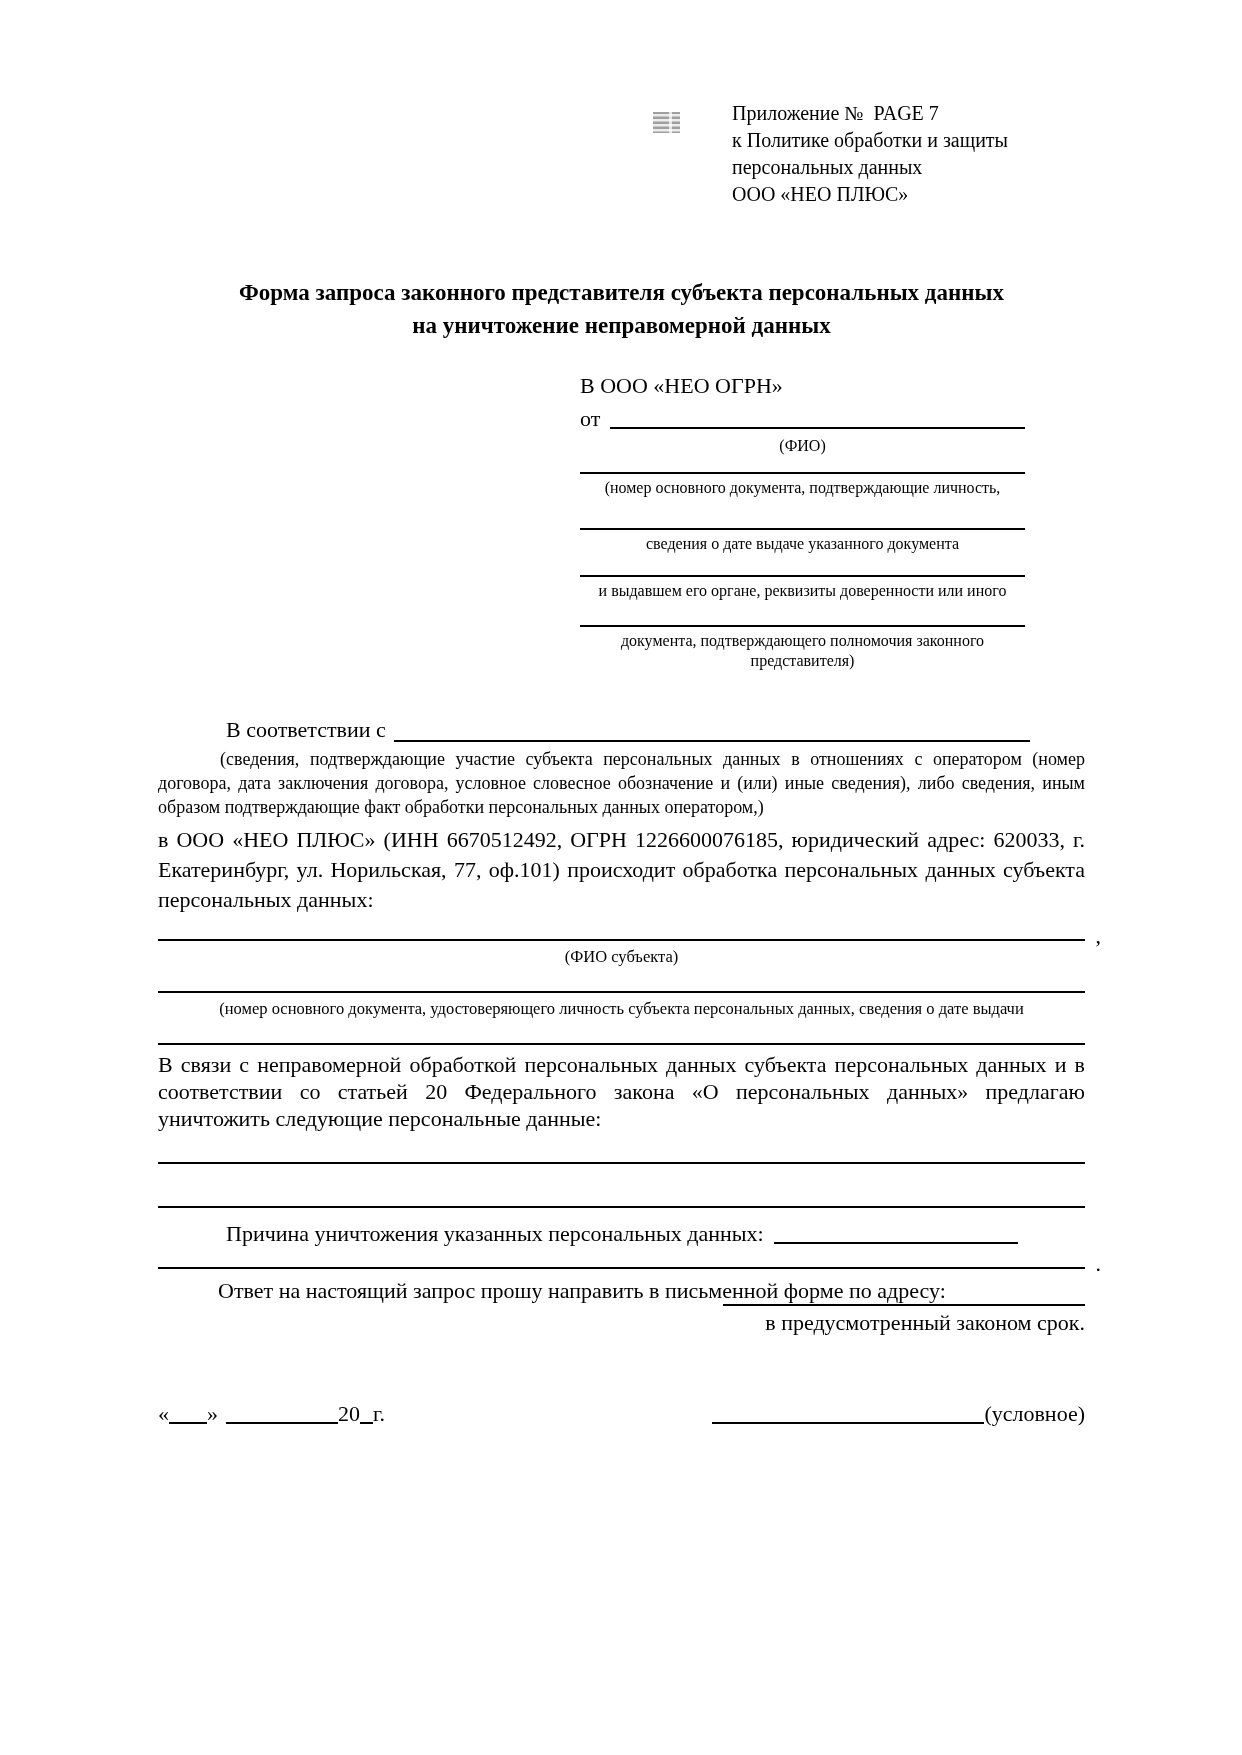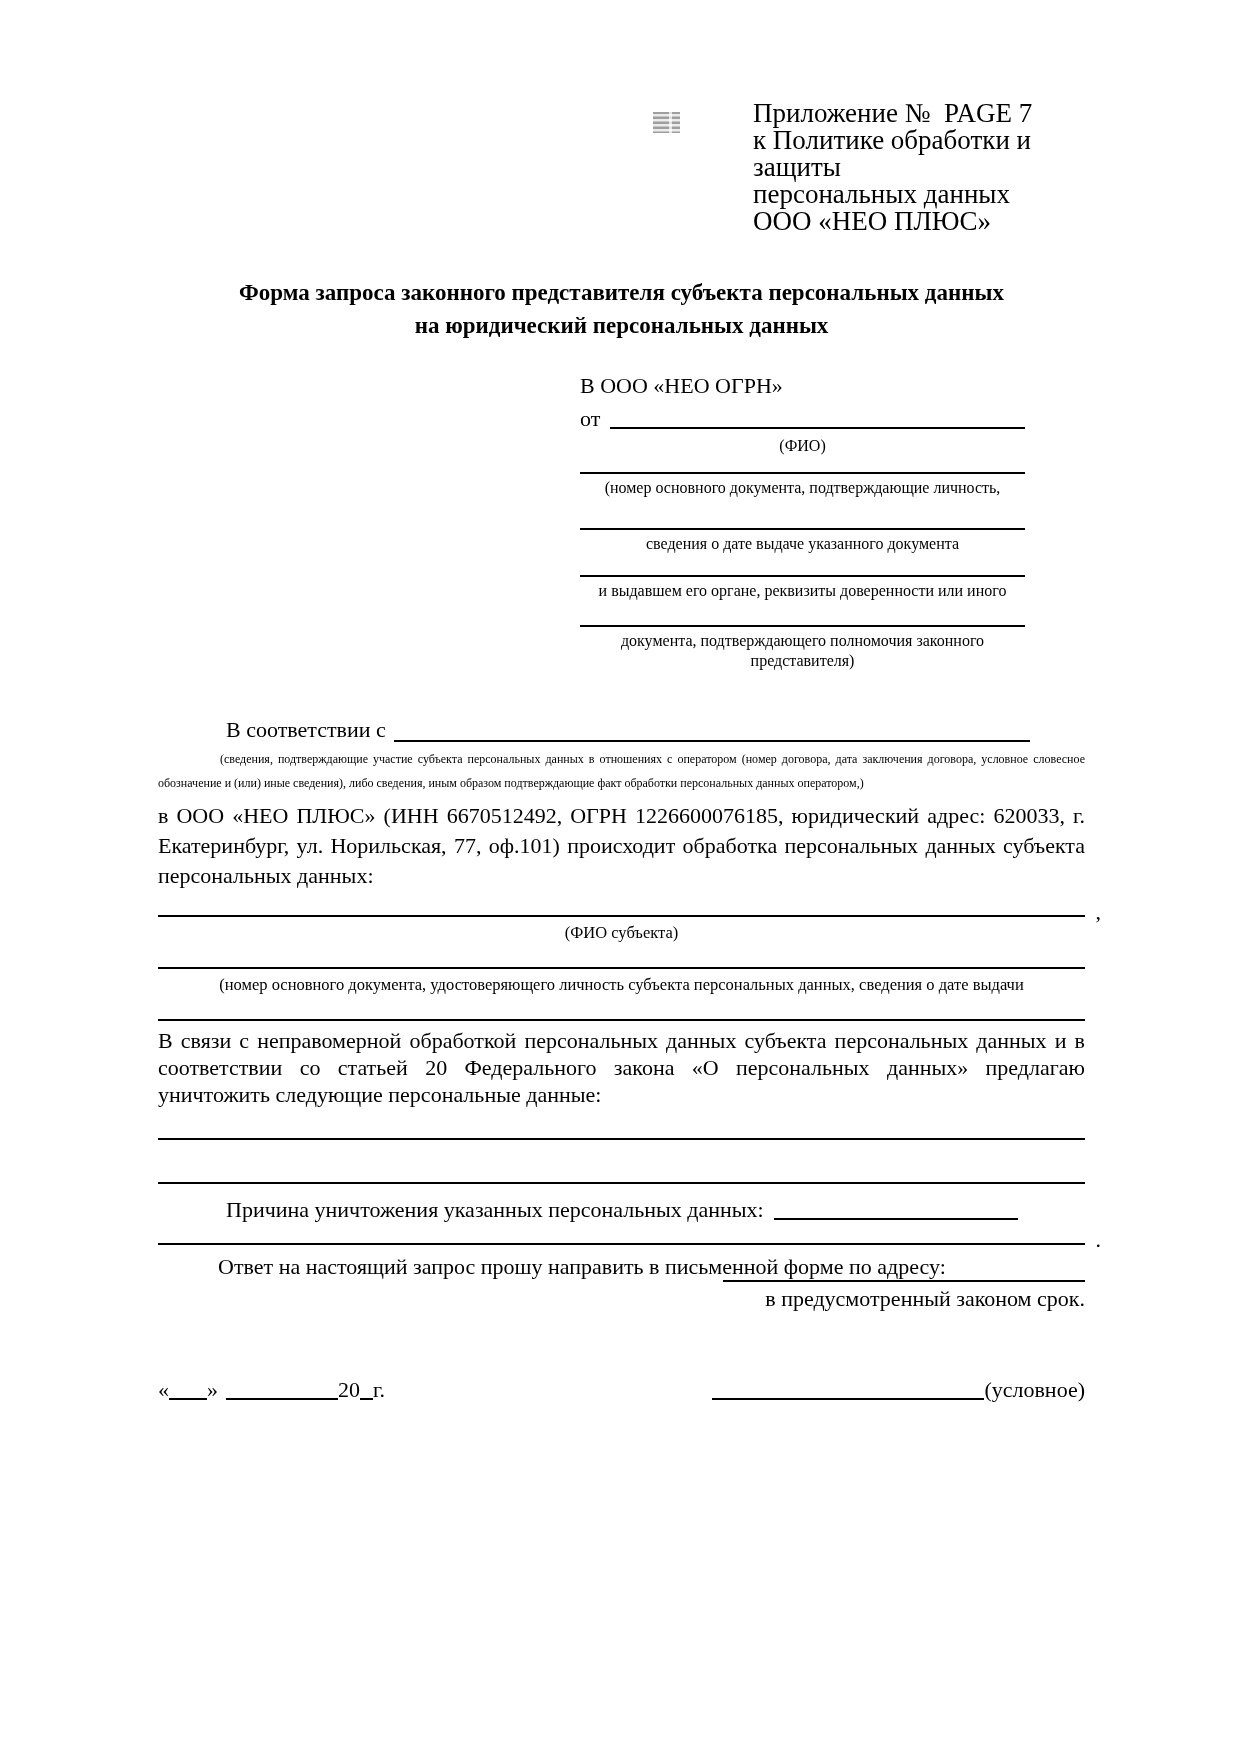--- a/index.html
+++ b/index.html
@@ -20,21 +20,21 @@
   .header-row { position: relative; height: 112px; }
   .marks-icon {
     position: absolute; left: 495px; top: 12px;
     width: 27px; height: 21px;
     background: repeating-linear-gradient(to bottom, #8f8f8f 0 2px, #e8e8e8 2px 4px, #bdbdbd 4px 5px);
     opacity: .85;
   }
   .marks-icon:after {
     content:""; position:absolute; left:58%; top:0; width:3px; height:100%; background:#ffffff; opacity:.7;
   }
-  .appendix { position: absolute; left: 595px; top: 0; font-size: 27px; line-height: 27px; }
+  .appendix { position: absolute; left: 574px; top: 0; font-size: 20px; line-height: 27px; }
   .appendix-line { white-space: pre-wrap; }
 
   
   .doc-title {
     margin: 64px 0 0 0;
     text-align: center;
     font-weight: bold;
     font-size: 23px;
     line-height: 33px;
   }
@@ -55,21 +55,21 @@
   .addressee .rule.field-first { margin-top: 16px; }
   .addressee .rule.field-mid { margin-top: 21px; }
   .addressee .rule.field-last { margin-top: 24px; }
 
   
   .according-row { display: flex; align-items: flex-end; margin-top: 44px; font-size: 22px; line-height: 30px; margin-right: 55px; }
   .according-row .according-label { white-space: nowrap; padding-left: 68px; padding-right: 8px; }
   .according-row .rule { flex: 1; margin-bottom: 3px; }
 
   .note {
-    font-size: 12px; line-height: 24px; text-align: justify; text-indent: 62px; margin-top: 2px;
+    font-size: 18px; line-height: 24px; text-align: justify; text-indent: 62px; margin-top: 2px;
   }
   .para { font-size: 22px; line-height: 30px; text-align: justify; margin-top: 6px; }
   .para.request { line-height: 27px; margin-top: 6px; }
 
   .rule-row { position: relative; margin-top: 24px; }
   .rule-row .trailing { position: absolute; right: -16px; bottom: -8px; font-size: 22px; }
   .fw-caption { margin-top: 6px; font-size: 16.5px; line-height: 20px; text-align: center; }
 
   .blank-1 { margin-top: 30px; }
   .blank-2 { margin-top: 42px; }
@@ -103,21 +103,21 @@
     <div class="appendix">
       <div class="appendix-line">Приложение №  PAGE 7</div>
       <div class="appendix-line">к Политике обработки и защиты</div>
       <div class="appendix-line">персональных данных</div>
       <div class="appendix-line">ООО «НЕО ПЛЮС»</div>
     </div>
   </div>
 
   <h1 class="doc-title">
     <span>Форма запроса законного представителя субъекта персональных данных</span>
-    <span>на юридический персональных данных</span>
+    <span>на уничтожение неправомерной данных</span>
   </h1>
 
   <div class="addressee">
     <div class="to">В ООО «НЕО ОГРН»</div>
     <div class="from-row">
       <span class="from-label">от</span>
       <span class="rule"></span>
     </div>
     <div class="caption">(ФИО)</div>
 

